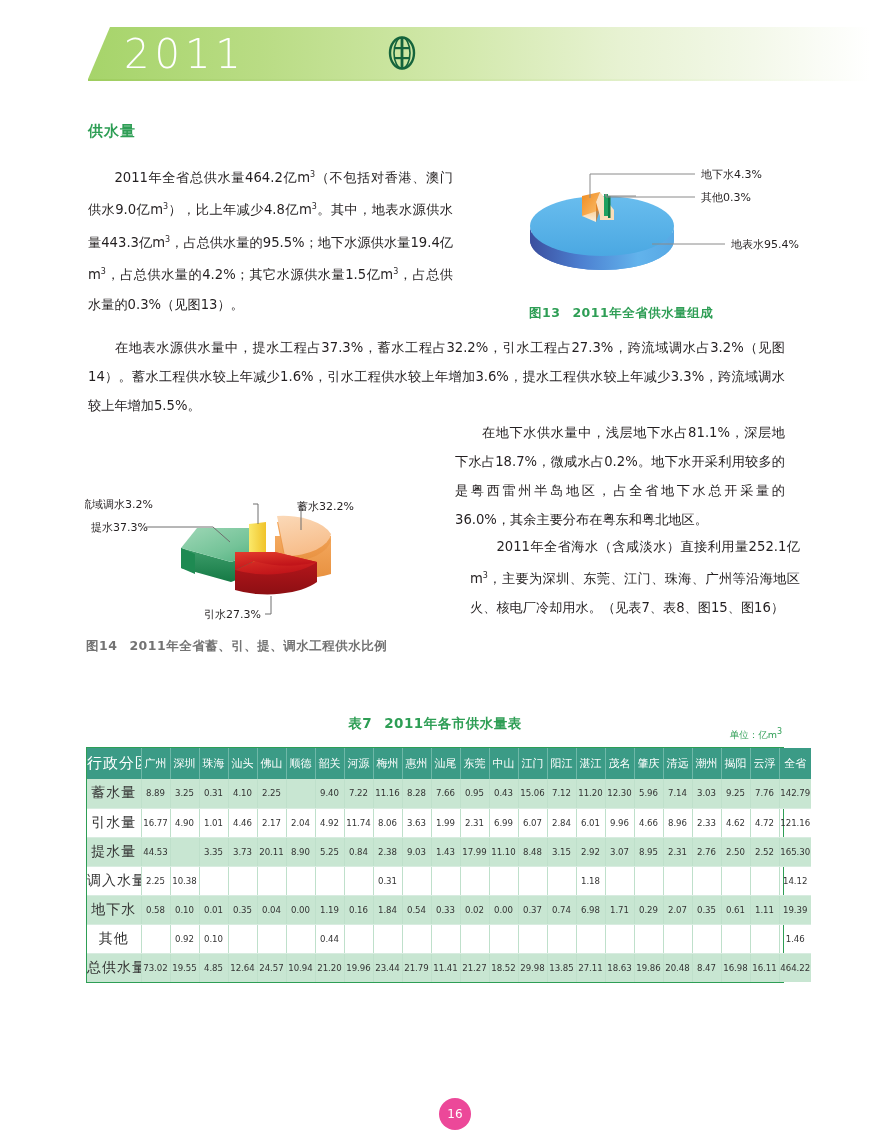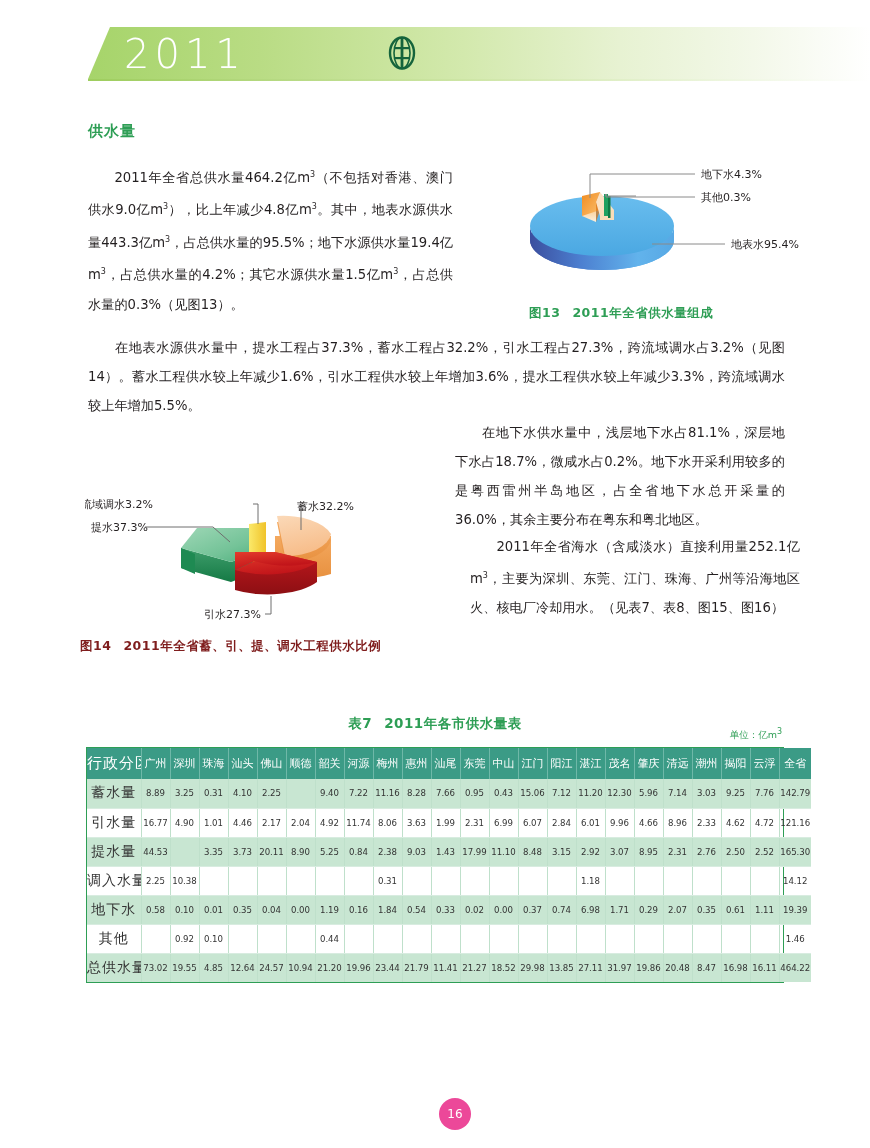--- a/index.html
+++ b/index.html
@@ -65,22 +65,22 @@
   .fig13 { position: absolute; left: 520px; top: 150px; width: 350px; height: 160px; }
   .fig13-cap {
     position: absolute; left: 529px; top: 305px;
     font-size: 12.5px; color: #2e9e55; font-weight: bold; letter-spacing: .5px;
   }
   .fig13-cap .gap { display:inline-block; width: 12px; }
 
   
   .fig14 { position: absolute; left: 85px; top: 478px; width: 400px; height: 165px; }
   .fig14-cap {
-    position: absolute; left: 80px; top: 638px;
-    font-size: 12.5px; color: #7f1d1d; font-weight: bold; letter-spacing: .5px;
+    position: absolute; left: 86px; top: 638px;
+    font-size: 12.5px; color: #737373; font-weight: bold; letter-spacing: .5px;
   }
   .fig14-cap .gap { display:inline-block; width: 12px; }
 
   .lbl { font-size: 11px; fill: #231f20; font-family: "DejaVu Sans","Liberation Sans",sans-serif; }
 
   
   .tbl-title {
     position: absolute; left: 0; top: 715px; width: 870px; text-align: center;
     font-size: 13.5px; font-weight: bold; color: #2e9e55; letter-spacing: .5px;
   }
@@ -519,21 +519,21 @@
           <td>21.20</td>
           <td>19.96</td>
           <td>23.44</td>
           <td>21.79</td>
           <td>11.41</td>
           <td>21.27</td>
           <td>18.52</td>
           <td>29.98</td>
           <td>13.85</td>
           <td>27.11</td>
-          <td>31.97</td>
+          <td>18.63</td>
           <td>19.86</td>
           <td>20.48</td>
           <td>8.47</td>
           <td>16.98</td>
           <td>16.11</td>
           <td>464.22</td>
         </tr>
       </tbody>
   </table>
 </div>

